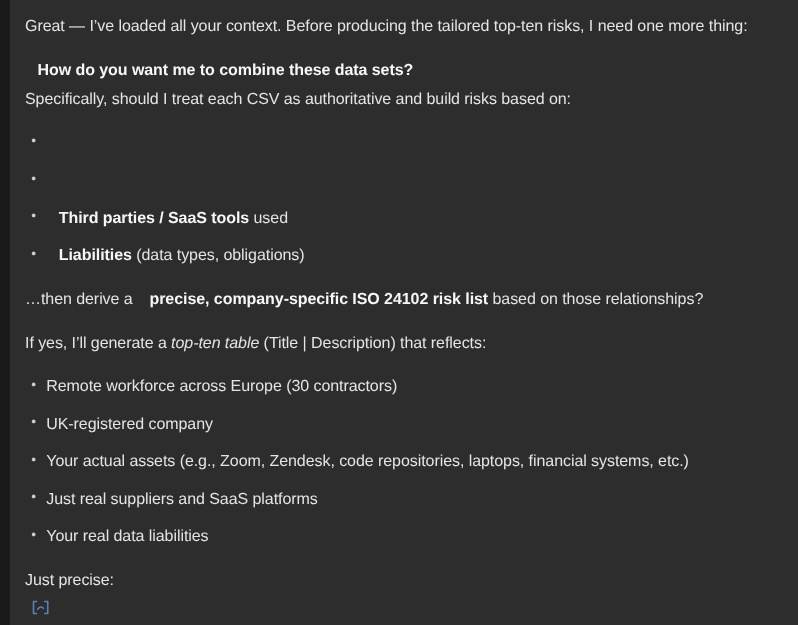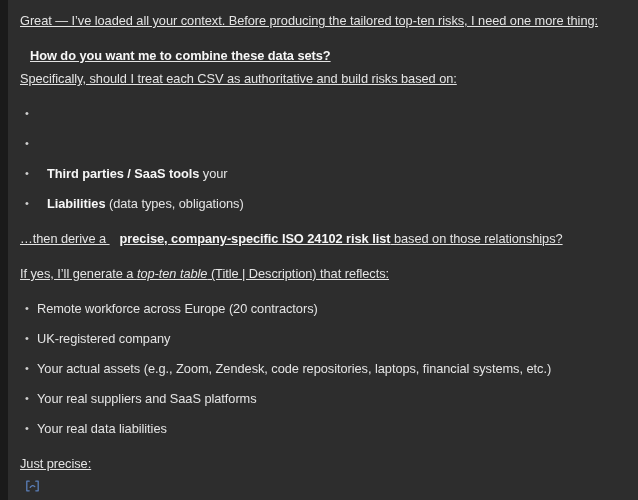--- a/index.html
+++ b/index.html
@@ -22,21 +22,20 @@
     position: absolute;
     left: 0; top: 0; bottom: 0;
     width: 8px;
     background: var(--page-edge, #1a1a1a);
   }
   .message {
     padding: 9px 18px 0 20px;
   }
   p {
     margin: 0 0 12px 0;
-    text-decoration: underline;
   }
   strong {
     font-weight: 700;
     color: var(--bold-text, #f7f7f7);
     padding-left: 10px;
   }
   em {
     font-style: italic;
     margin-top: 28px;
   }
@@ -93,52 +92,52 @@
 
   <ul>
     <li>
       <span class="bullet">•</span>
     </li>
     <li>
       <span class="bullet">•</span>
     </li>
     <li>
       <span class="bullet">•</span>
-      <span><strong>Third parties / SaaS tools</strong><span> your</span></span>
+      <span><strong>Third parties / SaaS tools</strong><span> used</span></span>
     </li>
     <li>
       <span class="bullet">•</span>
       <span><strong>Liabilities</strong><span> (data types, obligations)</span></span>
     </li>
   </ul>
 
   <p>
     <span>…then derive a </span><strong>precise, company-specific ISO 24102 risk list</strong><span> based on those relationships?</span>
   </p>
 
   <p>
     <span>If yes, I’ll generate a </span><em>top-ten table</em><span> (Title | Description) that reflects:</span>
   </p>
 
   <ul>
     <li>
       <span class="bullet">•</span>
-      <span>Remote workforce across Europe (20 contractors)</span>
+      <span>Remote workforce across Europe (30 contractors)</span>
     </li>
     <li>
       <span class="bullet">•</span>
       <span>UK-registered company</span>
     </li>
     <li>
       <span class="bullet">•</span>
       <span>Your actual assets (e.g., Zoom, Zendesk, code repositories, laptops, financial systems, etc.)</span>
     </li>
     <li>
       <span class="bullet">•</span>
-      <span>Your real suppliers and SaaS platforms</span>
+      <span>Just real suppliers and SaaS platforms</span>
     </li>
     <li>
       <span class="bullet">•</span>
       <span>Your real data liabilities</span>
     </li>
   </ul>
 
   <p>
     <span>Just precise:</span><br>
     <span class="citation"><svg width="15" height="12" viewBox="0 0 15 12">

